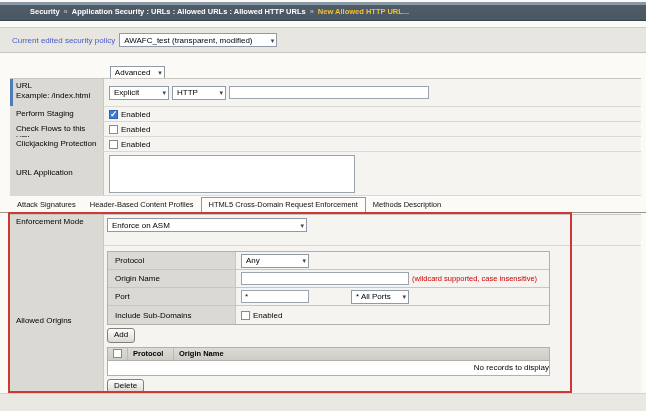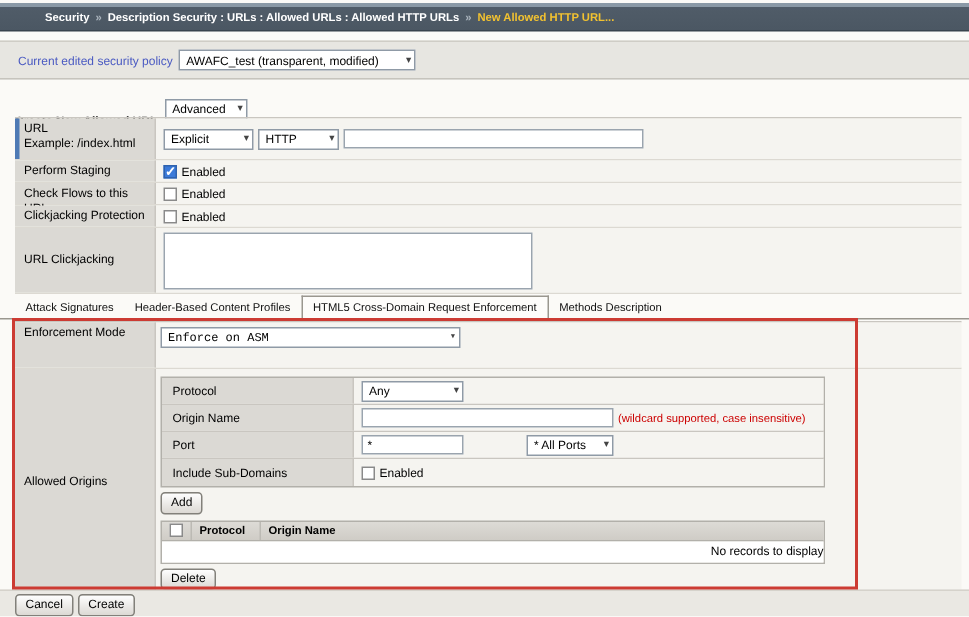--- a/index.html
+++ b/index.html
@@ -57,21 +57,21 @@
   
   .tabs { position:absolute; top:197px; left:0; right:0; height:16px; display:flex;
     align-items:flex-end; padding-left:10px; font-size:7.5px; border-bottom:1px solid #9a978f; }
   .tab { padding:2px 7px 3px; color:#111; cursor:default; }
   .tab.active { background:#fdfcfa; border:1px solid #9a978f; border-bottom:1px solid #fdfcfa;
     margin-bottom:-1px; }
 
   
   .section-table { top:214px; }
   .enf-row { min-height:31px; }
-  .enf-val { display:block; padding:2px 5px 2px 3px;font-family:Liberation Mono, monospace; }
+  .enf-val { display:block; padding:2px 5px 2px 3px; }
   .note-red { color:#c00; font-size:7.5px; margin-top:1px; white-space:nowrap; }
   .ao-row { }
   .ao-label { display:flex; align-items:center; }
   .ao-val { display:block; padding:5px 5px 4px 3px; }
 
   .subtable { width:443px; border:1px solid #b2b0aa; }
   .srow { display:flex; height:18px; border-bottom:1px solid #c9c6c0; }
   .srow:last-child { border-bottom:none; }
   .sl { width:128px; background:#dbd9d4; border-right:1px solid #c9c6c0; position:relative;
        display:flex; align-items:center; padding-left:7px; }
@@ -101,21 +101,21 @@
   .footer-buttons { position:absolute; top:396px; left:10px; display:flex; gap:3px; z-index:2; }
 </style>
 </head>
 <body>
 
 <div class="page">
 
   <div class="breadcrumb">
     <span class="crumb-link">Security</span>
     <span class="crumb-sep">»</span>
-    <span class="crumb-link">Description Security : URLs : Allowed URLs : Allowed HTTP URLs</span>
+    <span class="crumb-link">Application Security : URLs : Allowed URLs : Allowed HTTP URLs</span>
     <span class="crumb-sep">»</span>
     <span class="crumb-current">New Allowed HTTP URL...</span>
   </div>
 
   <div class="policy-strip">
     <span class="policy-label">Current edited security policy</span>
     <span class="select" style="min-width:158px;">
       <span>AWAFC_test (transparent, modified)</span>
       <span class="sel-arrow"></span>
     </span>
@@ -163,21 +163,21 @@
       </div>
     </div>
     <div class="frow h15">
       <div class="fl">Clickjacking Protection</div>
       <div class="fv">
         <span class="checkbox"></span>
         <span>Enabled</span>
       </div>
     </div>
     <div class="frow h44">
-      <div class="fl" style="display:flex;align-items:center;">URL Clickjacking</div>
+      <div class="fl" style="display:flex;align-items:center;">URL Application</div>
       <div class="fv top">
         <textarea class="tbox" style=""></textarea>
       </div>
     </div>
   </div>
 
   <div class="tabs">
     <span class="tab">Attack Signatures</span>
     <span class="tab">Header-Based Content Profiles</span>
     <span class="tab active">HTML5 Cross-Domain Request Enforcement</span>
@@ -262,18 +262,14 @@
 
         <button class="btn mt3">Delete</button>
 
       </div>
     </div>
   </div>
 
   <div class="red-annotation"></div>
 
   <div class="bottom-strip"></div>
-  <div class="footer-buttons">
-    <button class="btn">Cancel</button>
-    <button class="btn">Create</button>
-  </div>
 
 </div>
 
 </body></html>

